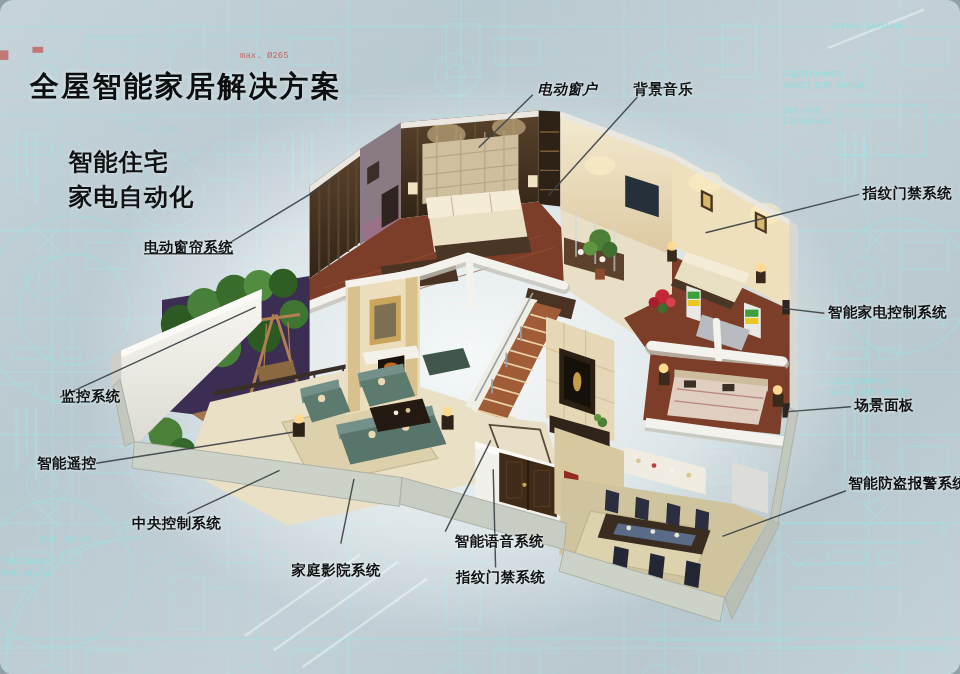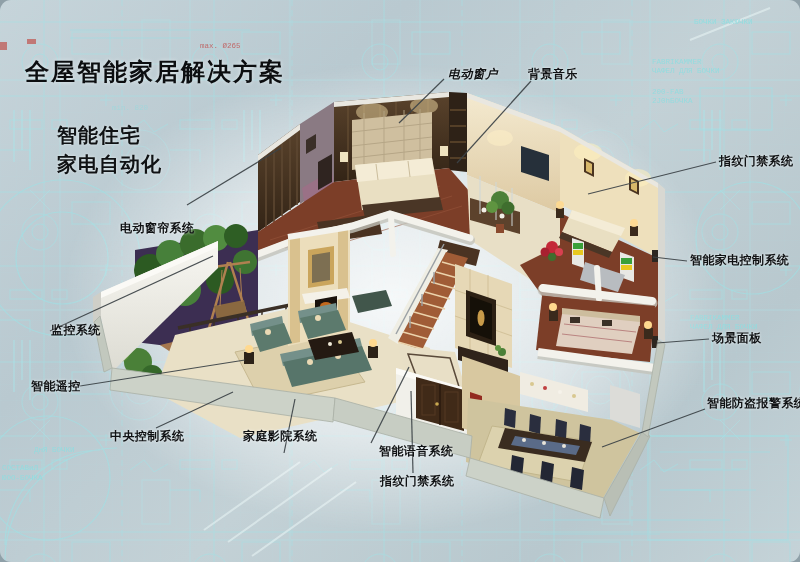--- a/index.html
+++ b/index.html
@@ -11,23 +11,23 @@
          white-space:nowrap;text-shadow:0 0 3px rgba(255,255,255,.75);}
   .title{position:absolute;left:25px;top:56px;font-size:24px;font-weight:bold;color:#0c0e10;
          letter-spacing:2px;text-shadow:0 0 4px rgba(255,255,255,.6);}
   .sub{position:absolute;font-size:20px;font-weight:bold;color:#101214;letter-spacing:1px;
        text-shadow:0 0 3px rgba(255,255,255,.6);}
   .sub1{left:57px;top:122px;}
   .sub2{left:57px;top:151px;}
   .co0{left:448px;top:66px;font-style:italic;}  .co1{left:528px;top:66px;}
   .co2{left:719px;top:153px;} .co3{left:690px;top:252px;}
   .co4{left:712px;top:330px;} .co5{left:707px;top:395px;}
-  .co6{left:120px;top:220px;} .co7{left:3px;top:322px;margin-left:48px;}
+  .co6{left:120px;top:198px;text-decoration:underline;} .co7{left:3px;top:322px;margin-left:48px;}
   .co8{left:31px;top:378px;}  .co9{left:110px;top:428px;text-align:center;}
-  .co10{left:243px;top:428px;}.co11{left:331px;top:443px;margin-left:48px;}
+  .co10{left:243px;top:467px;}.co11{left:331px;top:443px;margin-left:48px;}
   .co12{left:380px;top:473px;text-align:center;}
 </style>
 </head>
 <body>
 
 <div class="stage">
 
 <svg width="800" height="562" viewBox="0 0 800 562">
   <defs>
     <pattern id="bp1" width="170" height="170" patternUnits="userSpaceOnUse">

